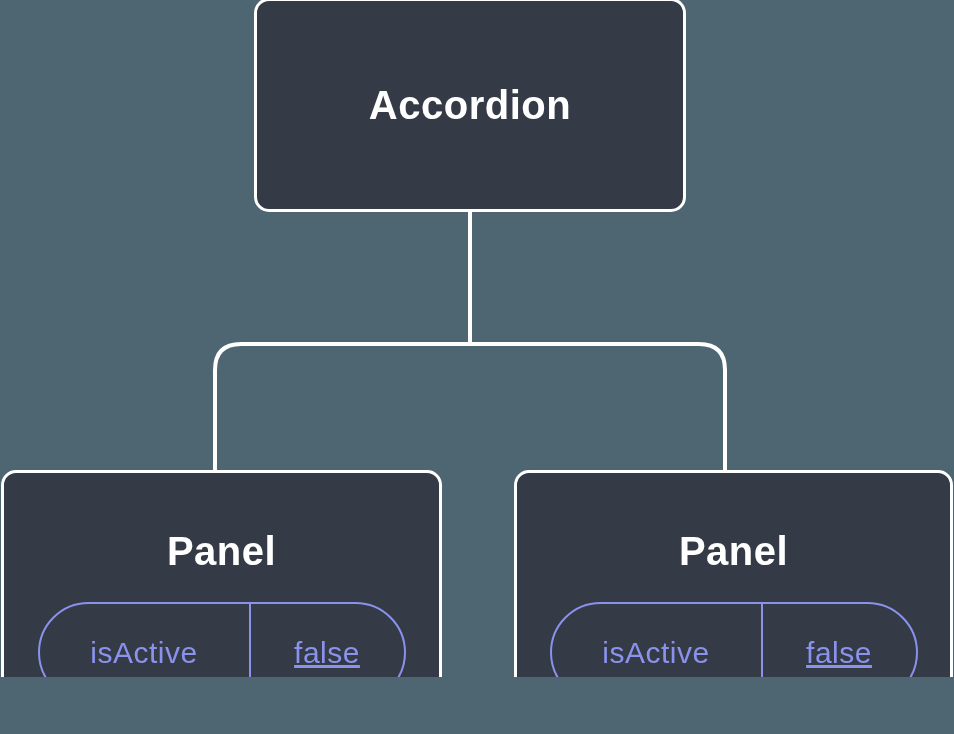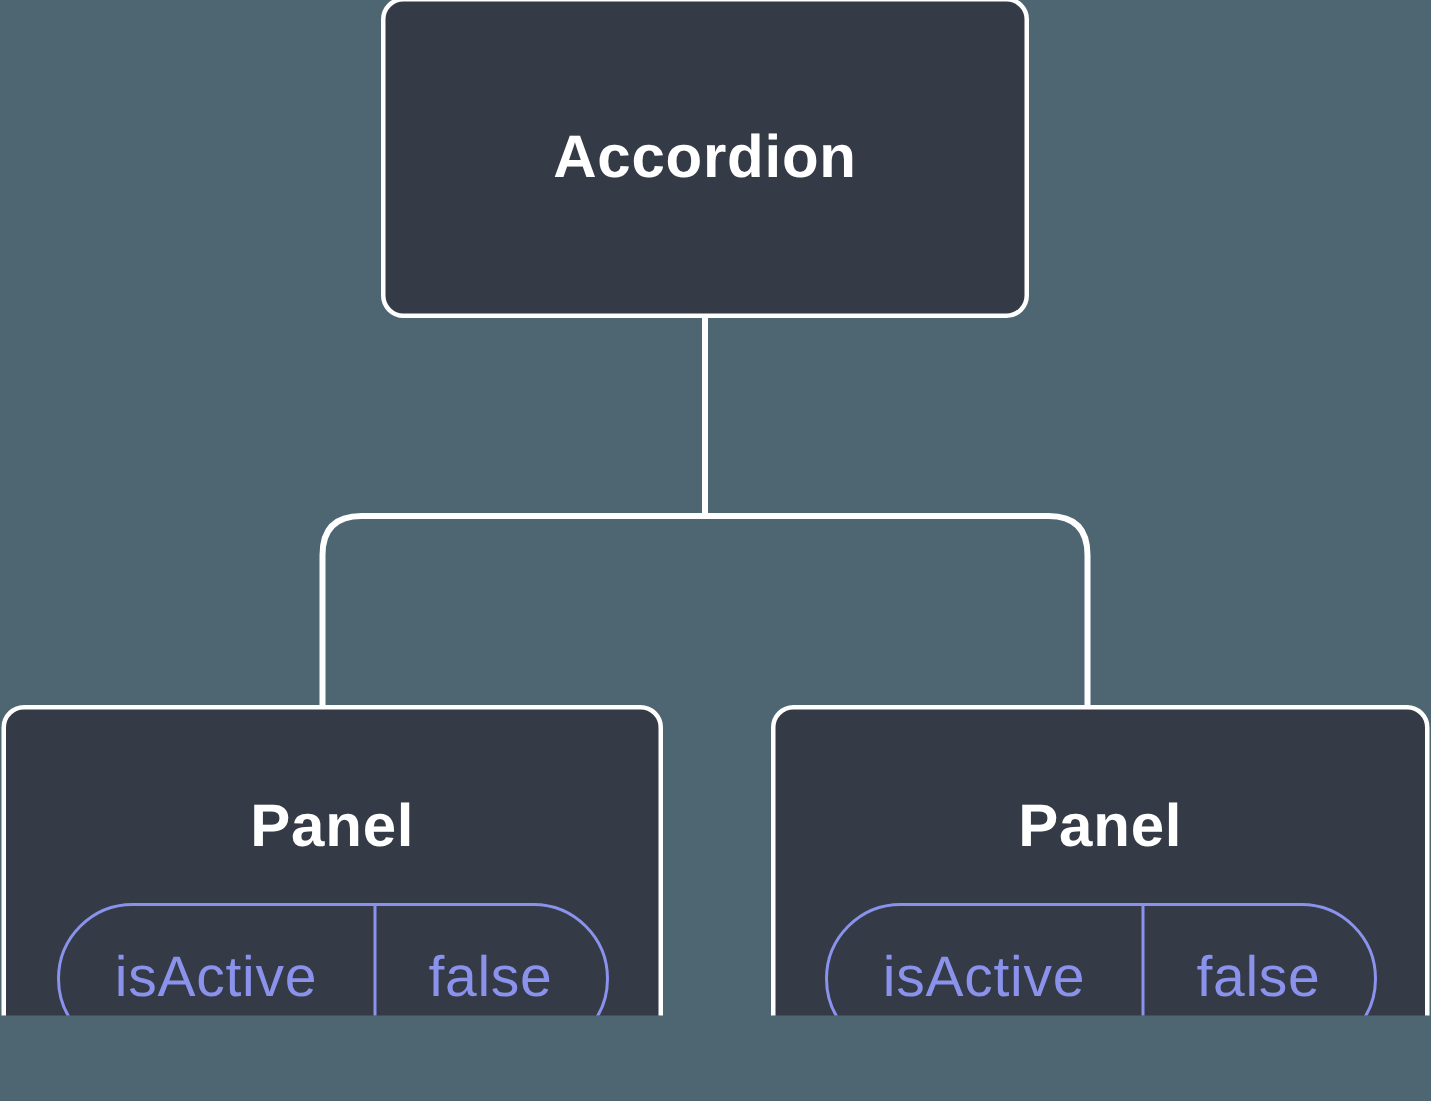--- a/index.html
+++ b/index.html
@@ -81,30 +81,31 @@
     border: 2.5px solid var(--accent);
     border-radius: 51px;
     display: flex;
     overflow: hidden;
   }
   .pill-cell {
     display: flex;
     align-items: center;
     justify-content: center;
     color: var(--accent);
-    font-size: 38px;
+    font-size: 30px;
     font-weight: 400;
     letter-spacing: 0.5px;
   }
   .pill-key {
     flex: 0 0 211px;
     border-right: 2.5px solid var(--accent);
   }
   .pill-value {
     flex: 1 1 auto;
+    text-decoration: underline;
   }
 </style>
 </head>
 <body>
 
 <div class="stage">
 
   <svg class="connectors" viewBox="0 0 954 734" xmlns="http://www.w3.org/2000/svg" aria-hidden="true">
     <path d="M470 205 V 346"></path>
     <path d="M215 476 V 370 Q215 344 241 344 H699 Q725 344 725 370 V 476"></path>

